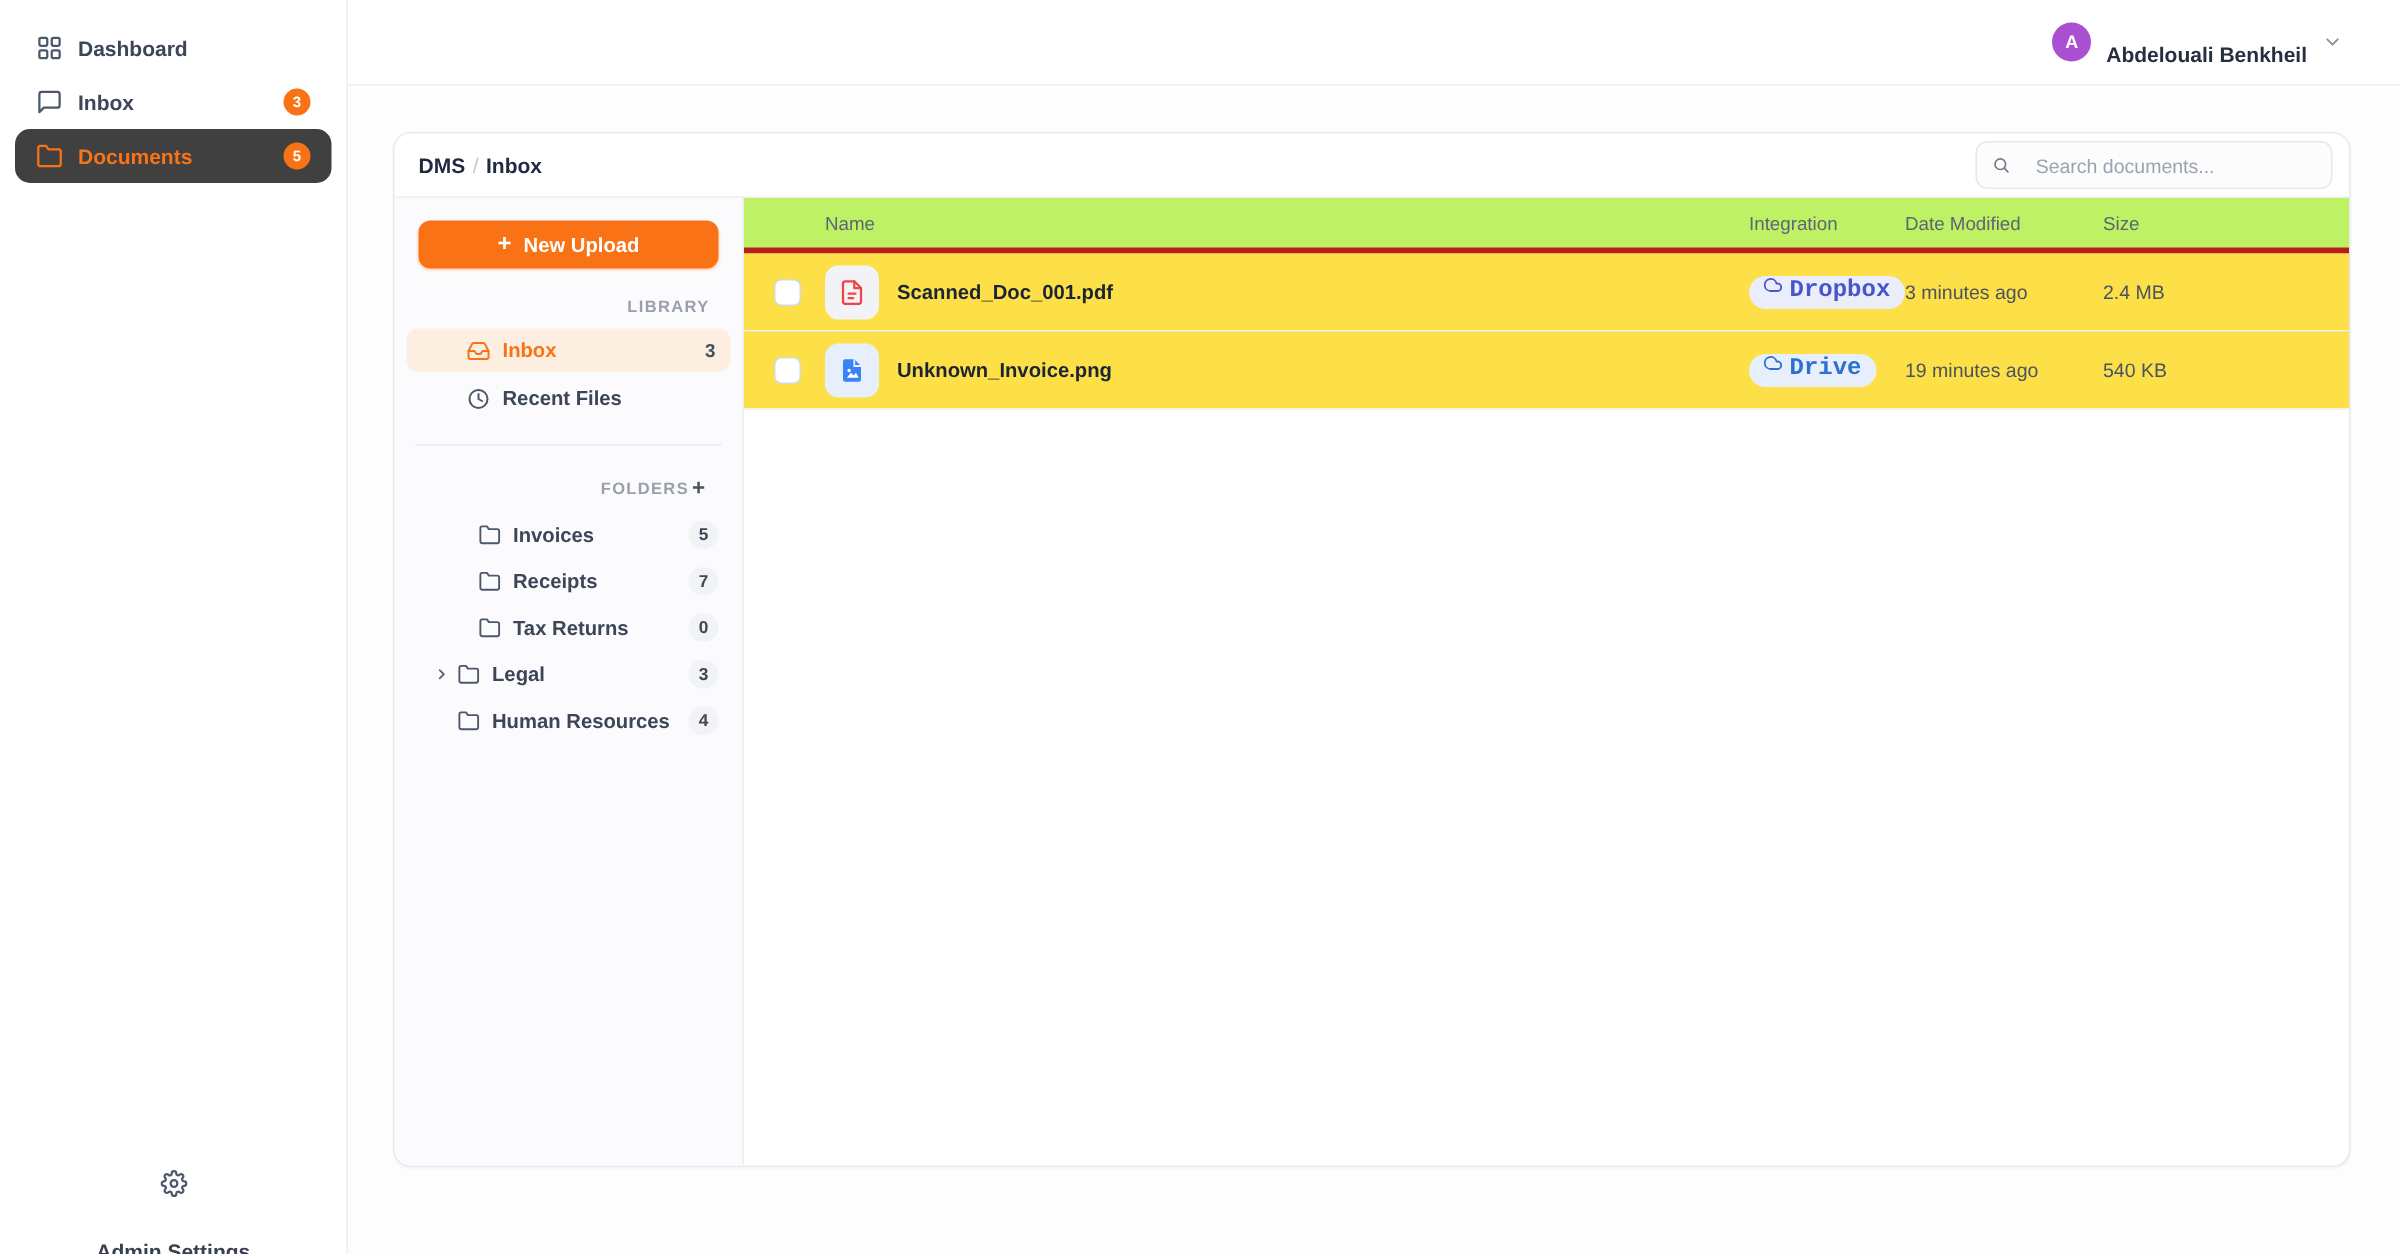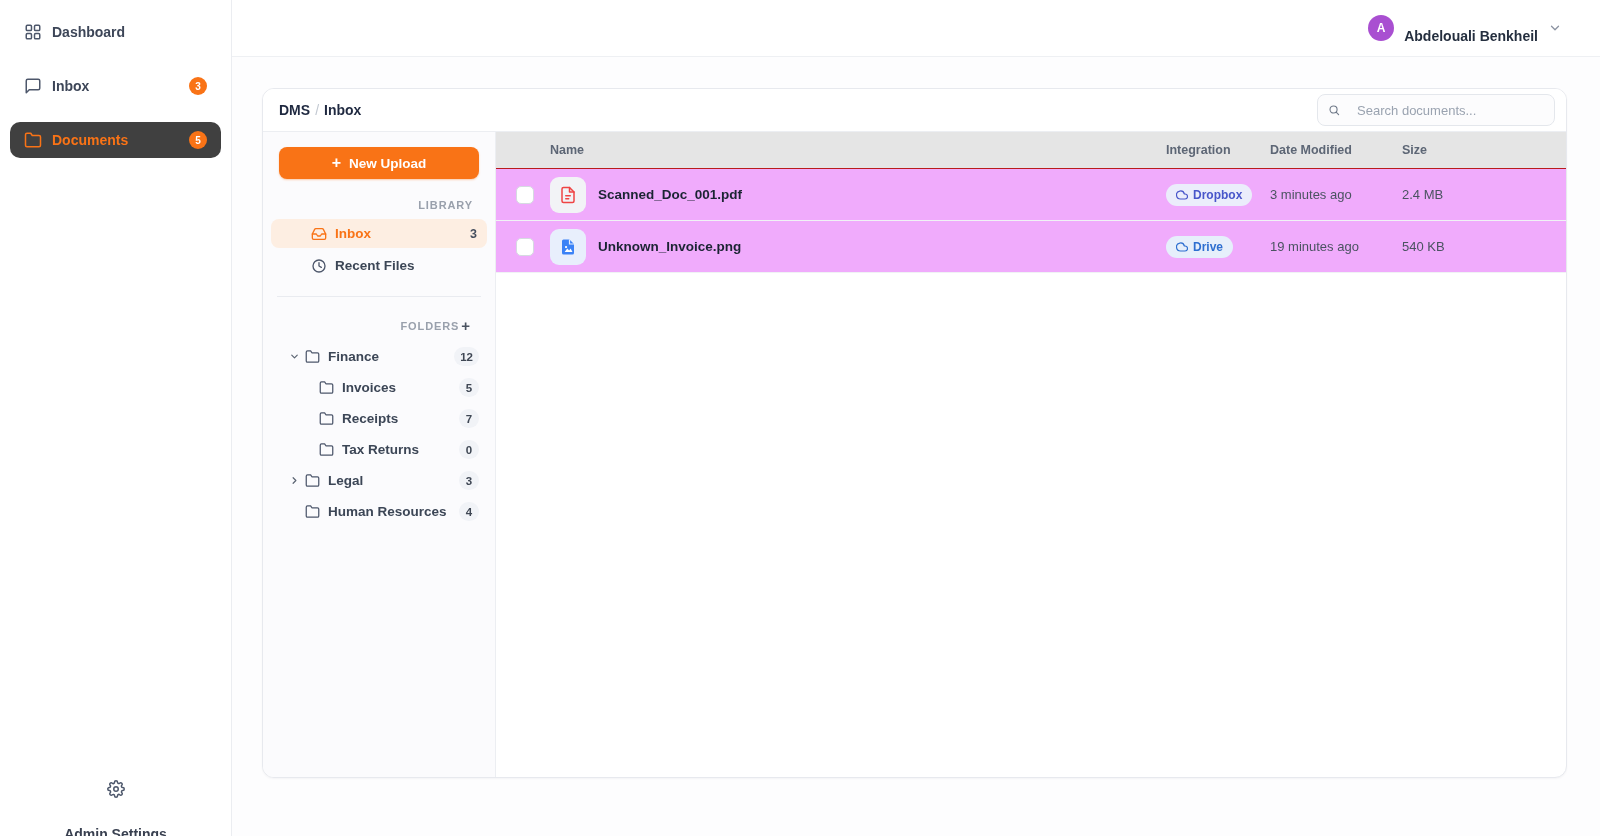--- a/index.html
+++ b/index.html
@@ -22,21 +22,21 @@
     height:57px; display:flex; align-items:center; justify-content:space-between;
     padding:0 16px 0 14px; border-bottom:1px solid #eef0f3;
   }
   .brand { display:flex; align-items:center; gap:8px; }
   .brand-text { display:flex; flex-direction:column; line-height:1.05; }
   .brand-name { font-size:15px; font-weight:800; letter-spacing:1.2px; color:#16191f; }
   .brand-tagline { font-size:8px; font-weight:700; letter-spacing:2.4px; color:#6b7280; margin-top:2px; }
   .collapse-btn { width:24px; height:24px; display:flex; align-items:center; justify-content:center;
     color:#414a5c; cursor:pointer; border-radius:6px; }
 
-  .side-nav { padding:14px 10px 0 10px; display:flex; flex-direction:column; gap:18px; }
+  .side-nav { padding:14px 10px 0 10px; display:flex; flex-direction:column; gap:0; }
   .nav-item {
     display:flex; align-items:center; height:36px; padding:0 14px;
     border-radius:10px; cursor:pointer; color:#3d4658;
     font-size:14px; font-weight:600;
   }
   .nav-item .nav-ic { display:flex; width:18px; color:#4d576b; margin-right:10px; }
   .nav-item.active { background:#404040; color:#f97316; }
   .nav-item.active .nav-ic { color:#f97316; }
   .nav-badge {
     margin-left:auto; min-width:18px; height:18px; border-radius:9px;
@@ -137,37 +137,37 @@
     display:flex; align-items:center; justify-content:center;
   }
 
   
   .table-area { flex:1; display:flex; flex-direction:column; min-width:0; }
   .trow {
     display:grid; grid-template-columns:34px 1fr 104px 132px 140px;
     align-items:center; padding:0 24px 0 20px;
   }
   .thead {
-    height:37px; background:#e5e5e5; border-bottom:1px solid #b91c1c;
-    font-size:12.5px; font-weight:700; color:#5d6675;
-  }
-  .tbody-row { height:52px; border-bottom:1px solid #f0f2f5; background:#f0abfc; }
+    height:37px; background:#bef264; border-bottom:4px solid #b91c1c;
+    font-size:12.5px; font-weight:400; color:#5d6675;
+  }
+  .tbody-row { height:52px; border-bottom:1px solid #f0f2f5; background:#fde047; }
   .cell-name { display:flex; align-items:center; gap:12px; min-width:0; }
   .file-ic-box {
     width:36px; height:36px; border-radius:9px; display:flex; align-items:center; justify-content:center;
   }
   .file-ic-box.pdf { background:#f2f3f6; color:#ef4444; }
   .file-ic-box.img { background:#e8effc; color:#3b82f6; }
   .file-name { font-size:13.5px; font-weight:700; color:#1b2433; white-space:nowrap; }
   .checkbox {
     width:18px; height:18px; border:1.5px solid #d5dae1; border-radius:5px; background:#fff; cursor:pointer;
   }
   .int-pill {
-    display:inline-flex; align-items:center; gap:5px; height:22px; padding:0 10px;
-    border-radius:11px; font-size:12px; font-weight:700; width:fit-content;
+    display:inline-flex; gap:5px; height:22px; padding:0 10px;
+    border-radius:11px; font-size:16px; font-weight:700; width:fit-content;font-family:Liberation Mono, monospace;
   }
   .int-pill.dropbox { background:#ebedfb; color:#4956ca; }
   .int-pill.drive { background:#e6effb; color:#2e6fd0; }
   .cell-muted { font-size:13px; color:#4a5361; }
 </style>
 </head>
 <body>
 
 <div class="app">
 
@@ -280,34 +280,20 @@
               <span>Recent Files</span>
             </div>
 
             <div class="panel-divider"></div>
 
             <div class="section-label">
               <span>FOLDERS</span>
               <span class="add-folder-btn">+</span>
             </div>
 
-            <div class="folder-row lvl0">
-              <span class="chev-slot">
-                <svg width="11" height="11" viewBox="0 0 24 24" fill="none" stroke="currentColor" stroke-width="2.6" stroke-linecap="round" stroke-linejoin="round">
-                    <polyline points="6 9 12 15 18 9"></polyline>
-                  </svg>
-              </span>
-              <span class="folder-ic">
-                <svg width="15" height="15" viewBox="0 0 24 24" fill="none" stroke="currentColor" stroke-width="2" stroke-linecap="round" stroke-linejoin="round">
-                    <path d="M22 19a2 2 0 0 1-2 2H4a2 2 0 0 1-2-2V5a2 2 0 0 1 2-2h5l2 3h9a2 2 0 0 1 2 2z"></path>
-                  </svg>
-              </span>
-              <span>Finance</span>
-              <span class="count-pill">12</span>
-            </div>
 
             <div class="folder-row lvl1">
               <span class="folder-ic">
                 <svg width="15" height="15" viewBox="0 0 24 24" fill="none" stroke="currentColor" stroke-width="2" stroke-linecap="round" stroke-linejoin="round">
                     <path d="M22 19a2 2 0 0 1-2 2H4a2 2 0 0 1-2-2V5a2 2 0 0 1 2-2h5l2 3h9a2 2 0 0 1 2 2z"></path>
                   </svg>
               </span>
               <span>Invoices</span>
               <span class="count-pill">5</span>
             </div>

